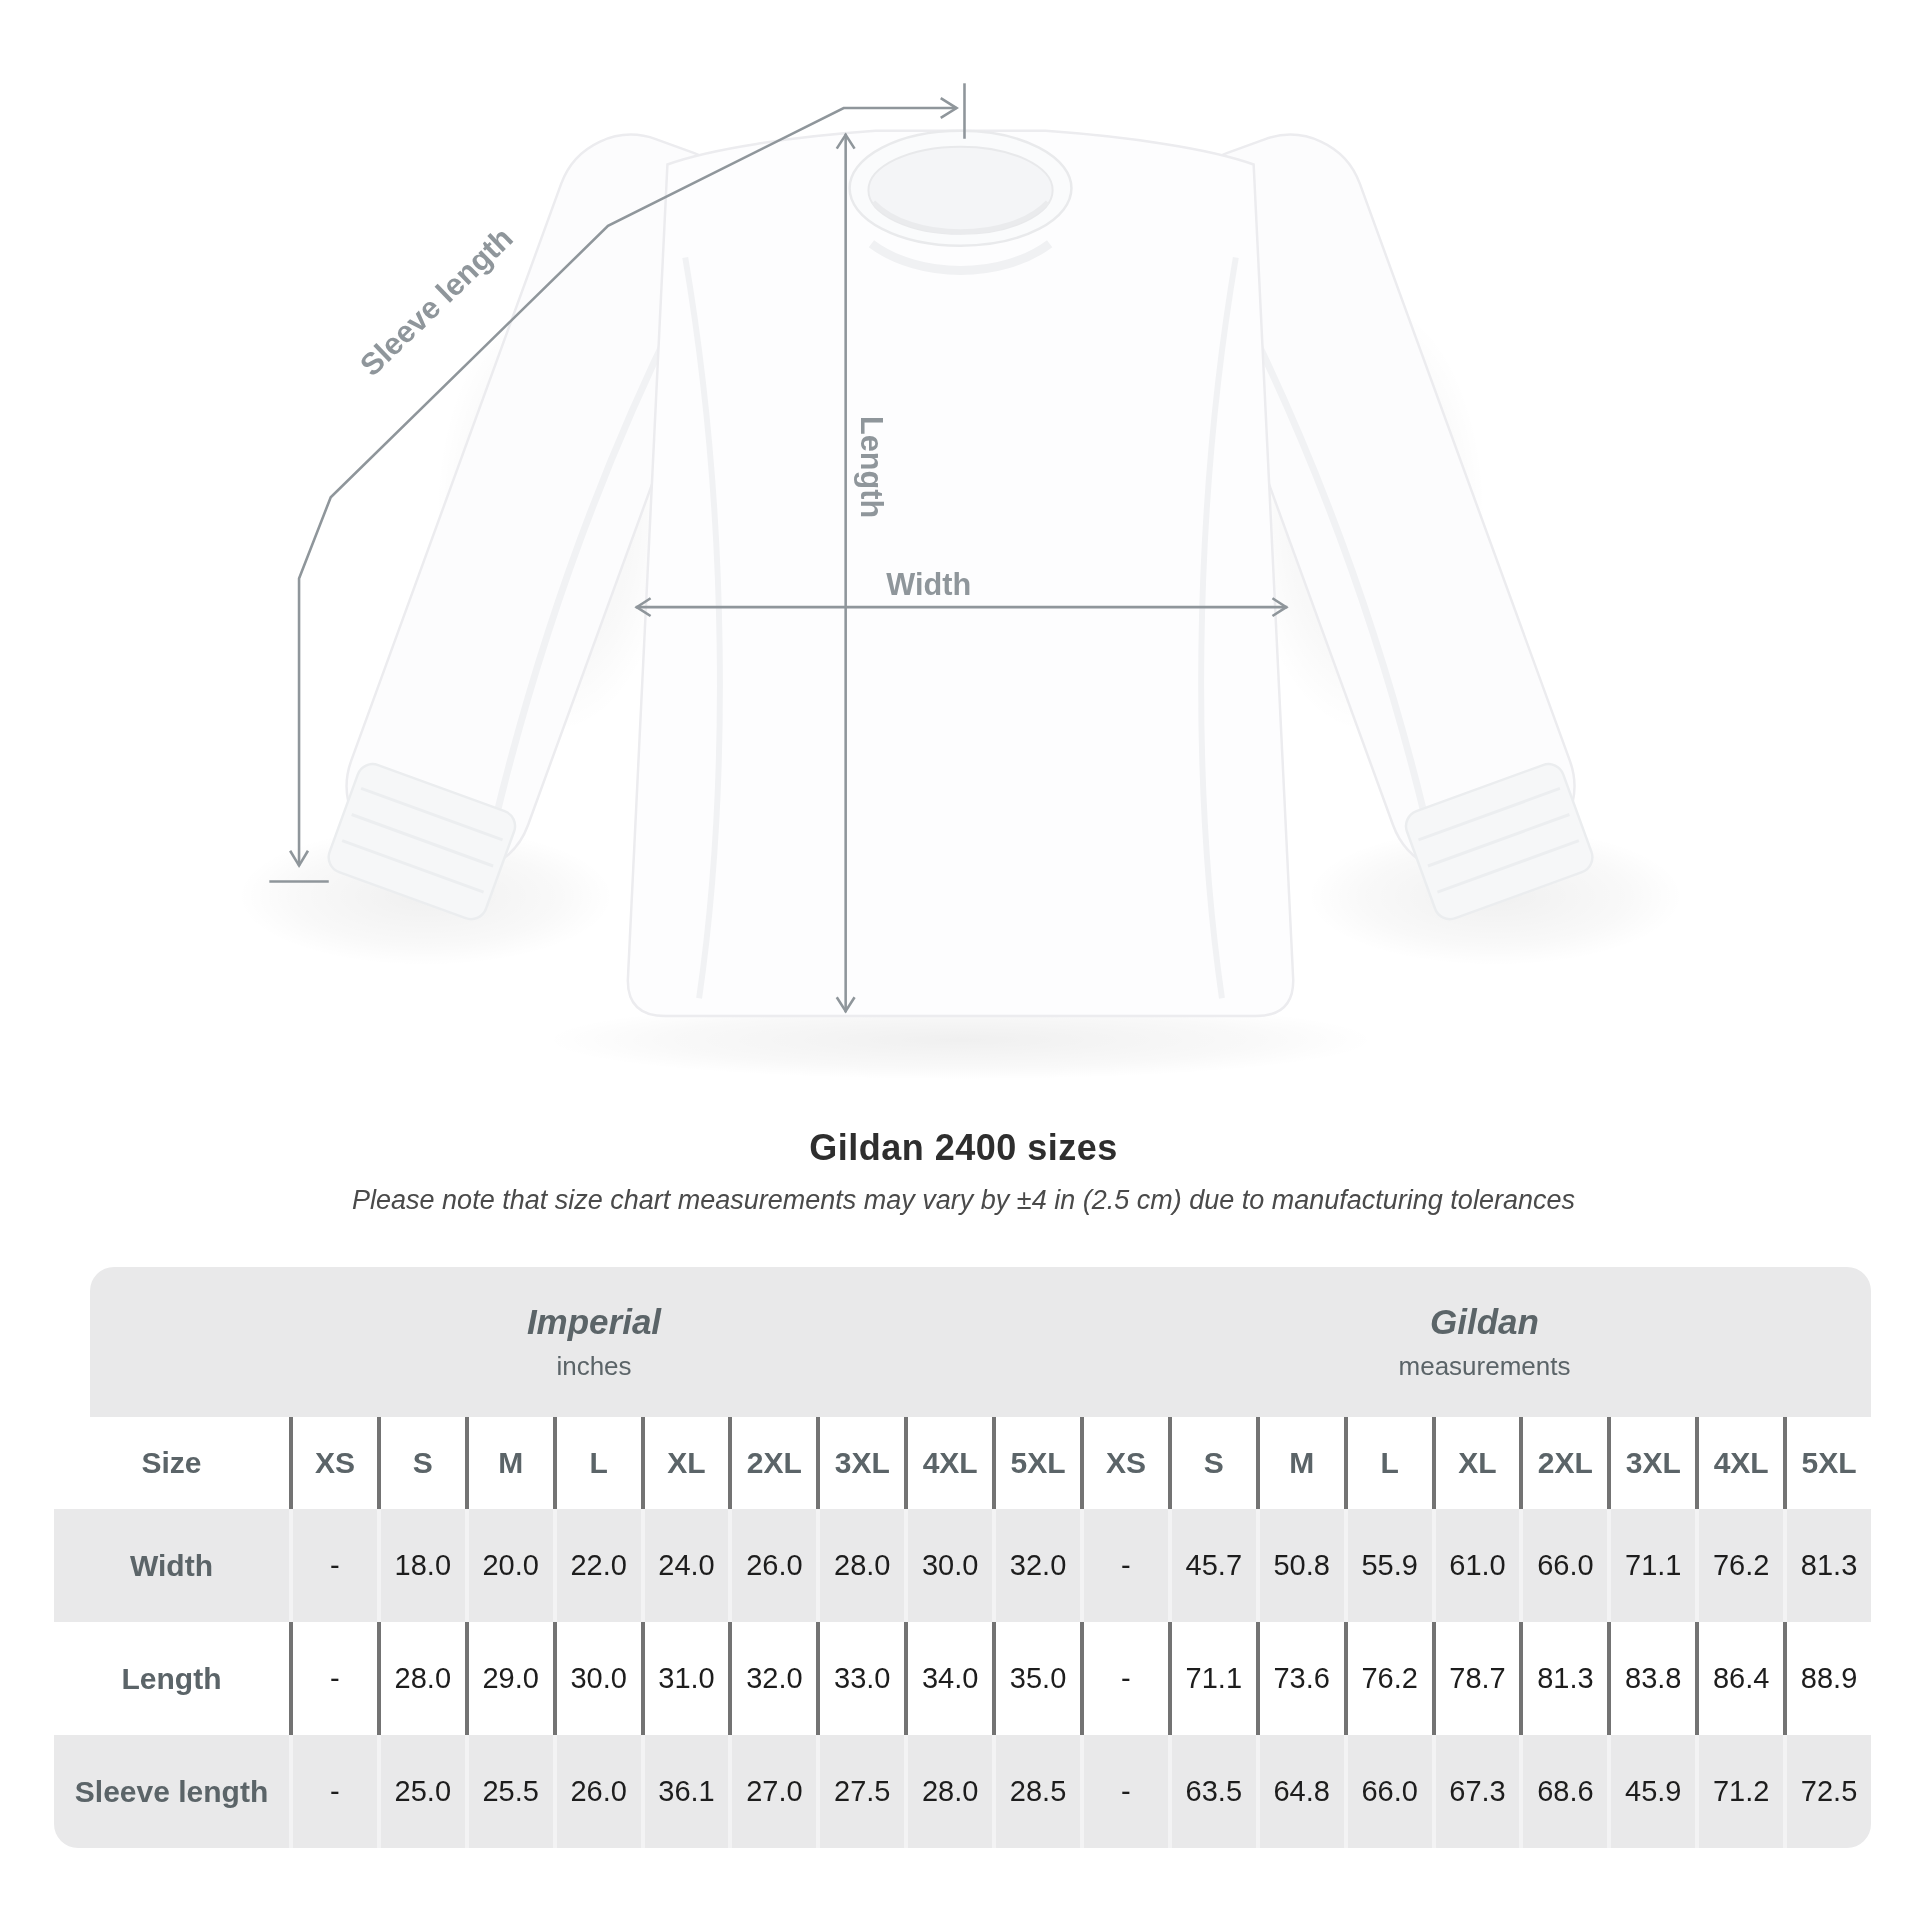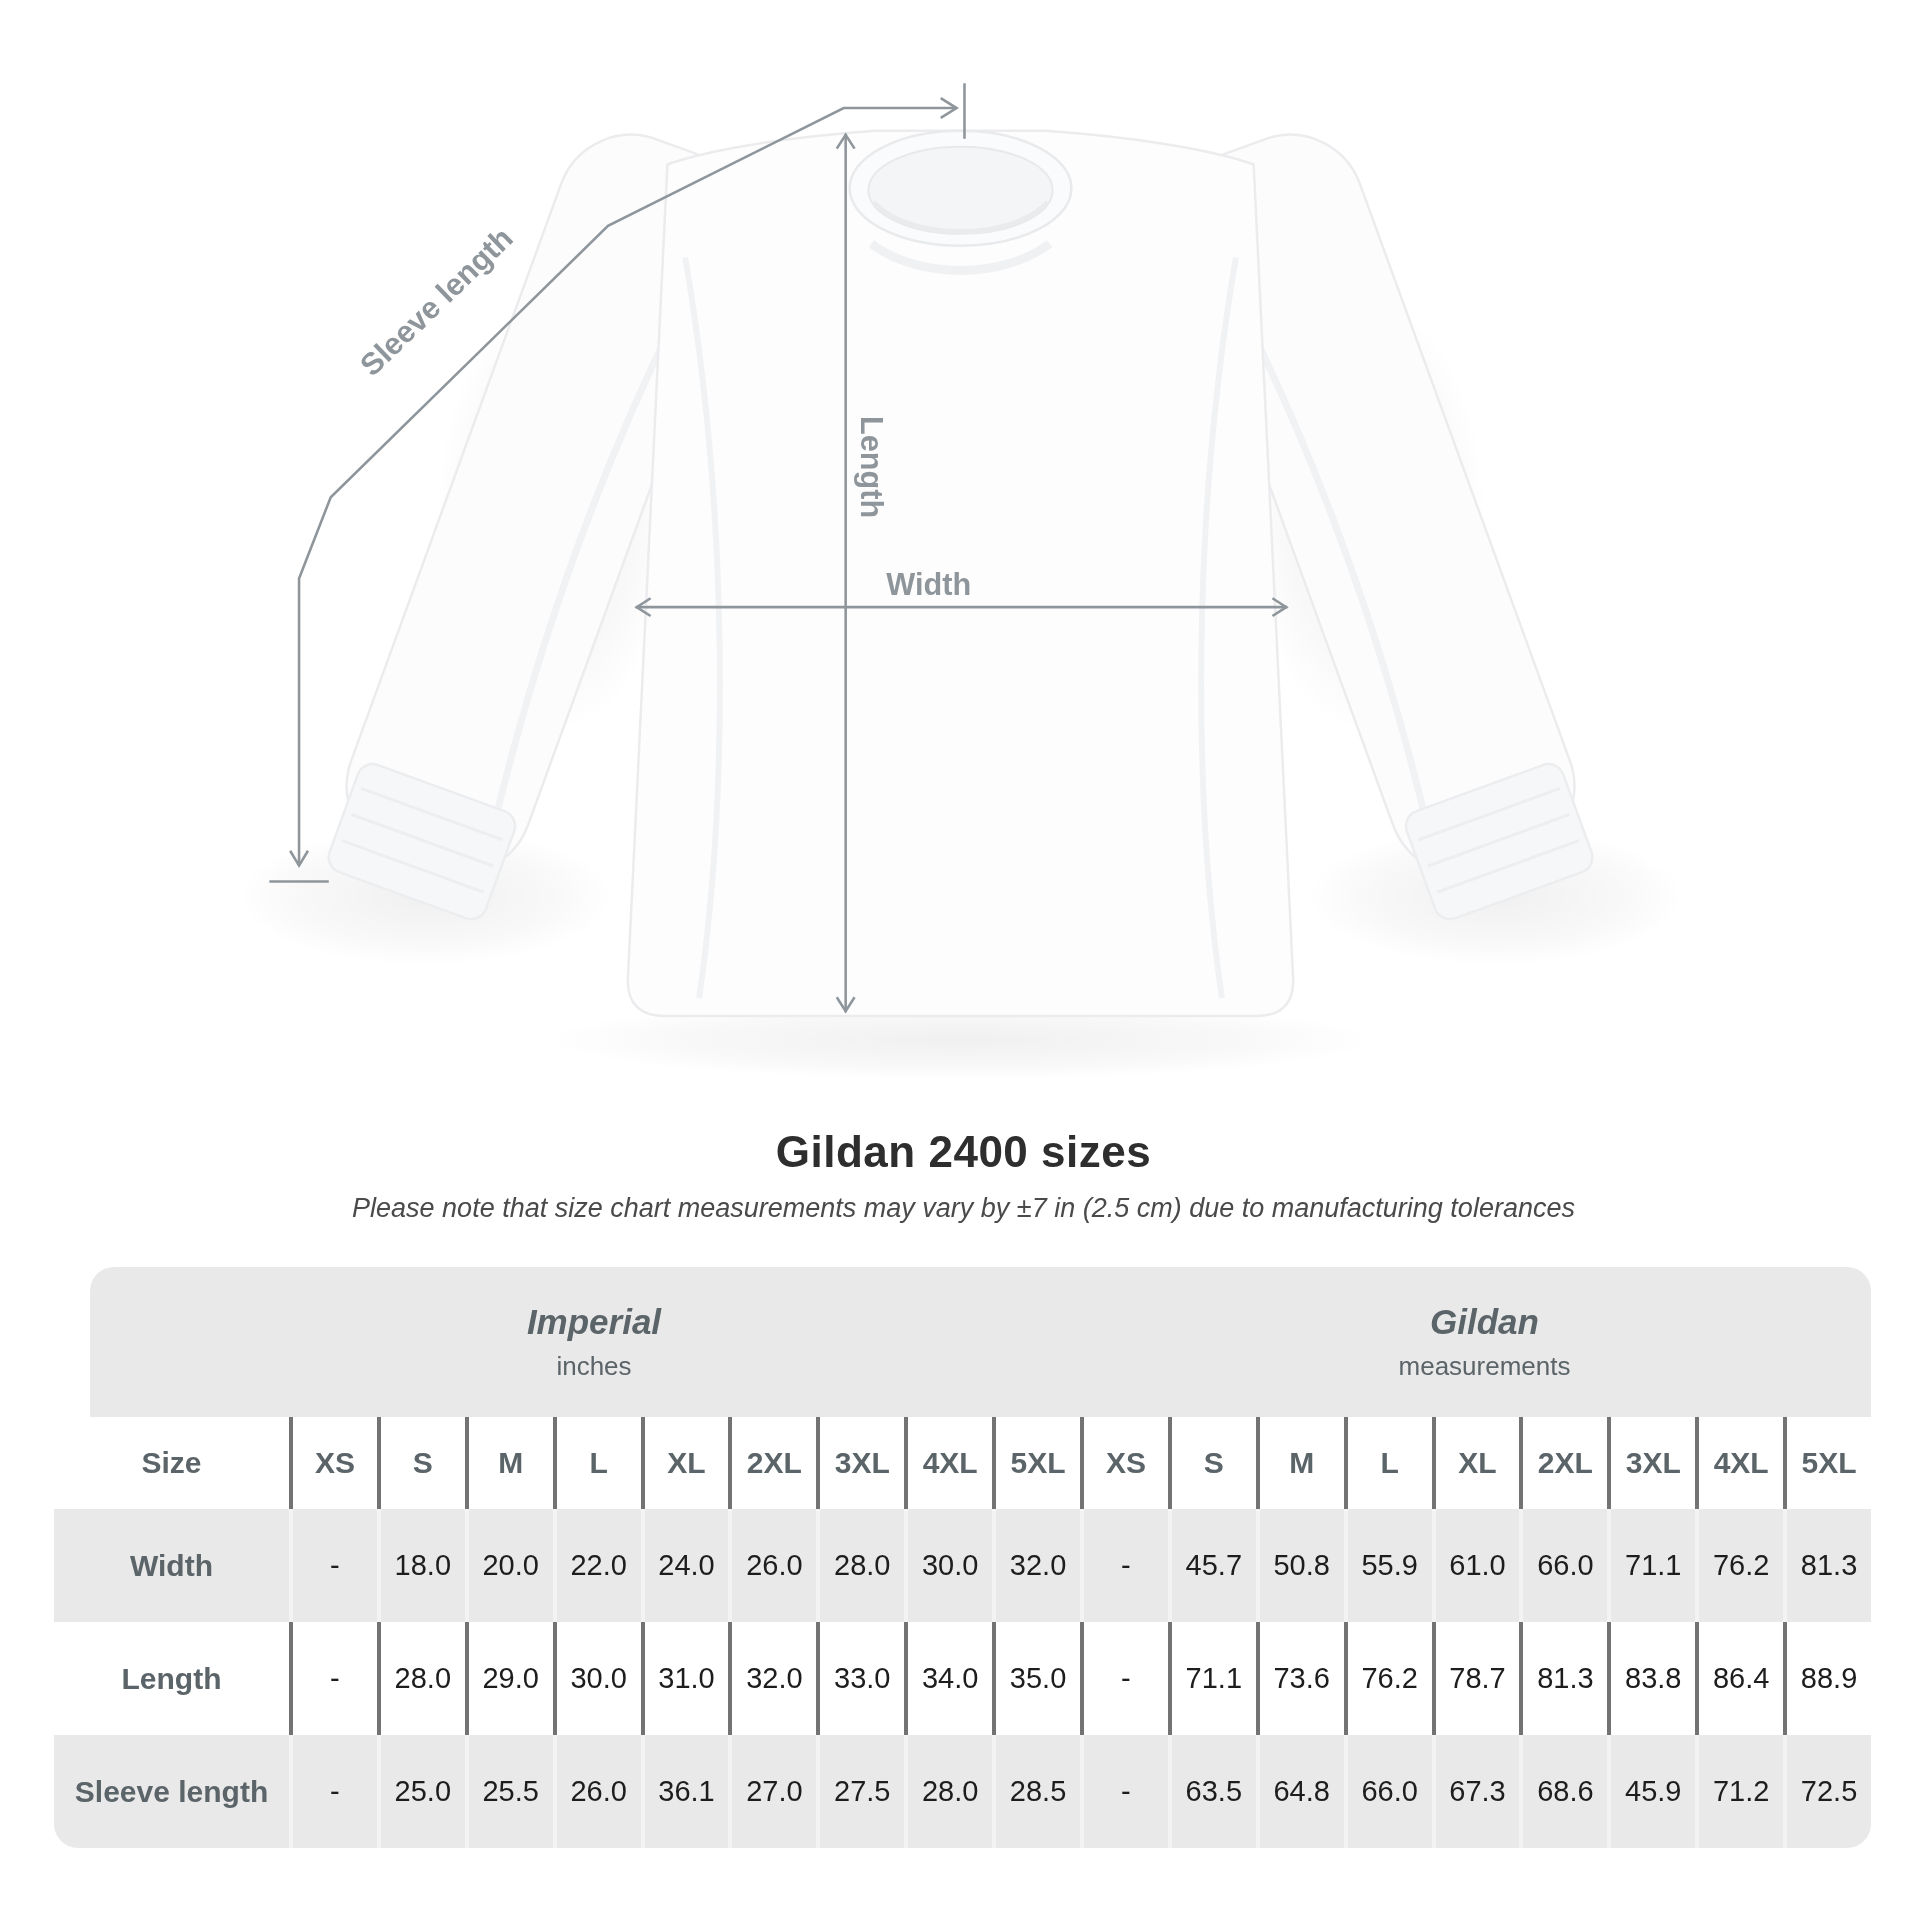--- a/index.html
+++ b/index.html
@@ -6,21 +6,21 @@
   #stage{
     position:relative;width:1927px;height:1927px;background:#ffffff;overflow:hidden;
     font-family:"Liberation Sans",sans-serif;
   }
   
   #shirt-svg{position:absolute;left:0;top:0;}
   .measure-line{stroke:#8f969b;stroke-width:2.6;fill:none;}
   .measure-label{fill:#8f969b;font-weight:bold;font-size:31px;font-family:"Liberation Sans",sans-serif;}
   
   .heading{position:absolute;left:0;top:1127px;width:1927px;text-align:center;}
-  .heading h1{margin:0;font-size:44px;font-weight:bold;color:#2e2e2e;letter-spacing:0.5px;}
+  .heading h1{margin:0;font-size:36px;font-weight:bold;color:#2e2e2e;letter-spacing:0.5px;}
   .heading .subtitle{margin-top:16px;font-size:27px;font-style:italic;color:#4a4a4a;}
   
   .size-table{position:absolute;left:54px;top:1267px;width:1817px;}
   .trow{display:grid;grid-template-columns:235px repeat(18,1fr);}
   .trow.units{height:150px;padding-left:36px;}
   .trow.hrow{height:92px;}
   .trow.drow{height:113px;}
   .ug{display:flex;flex-direction:column;align-items:center;justify-content:center;background:#e9e9ea;}
   .ug.left{grid-column:1/11;border-top-left-radius:24px;}
   .ug.right{grid-column:11/20;border-top-right-radius:24px;}
@@ -114,21 +114,21 @@
     <g>
       <line class="measure-line" x1="642" y1="613" x2="1300" y2="613"></line>
       <polyline class="measure-line" points="657,604 643,613 657,622"></polyline>
       <polyline class="measure-line" points="1285,604 1299,613 1285,622"></polyline>
       <text class="measure-label" x="895" y="601">Width</text>
     </g>
   </svg>
 
   <div class="heading">
     <h1>Gildan 2400 sizes</h1>
-    <div class="subtitle">Please note that size chart measurements may vary by ±7 in (2.5 cm) due to manufacturing tolerances</div>
+    <div class="subtitle">Please note that size chart measurements may vary by ±4 in (2.5 cm) due to manufacturing tolerances</div>
   </div>
 
   <div class="size-table">
 
     <div class="trow units">
       <div class="ug left">
         <div class="unit-title">Imperial</div>
         <div class="unit-sub">inches</div>
       </div>
       <div class="ug right">

